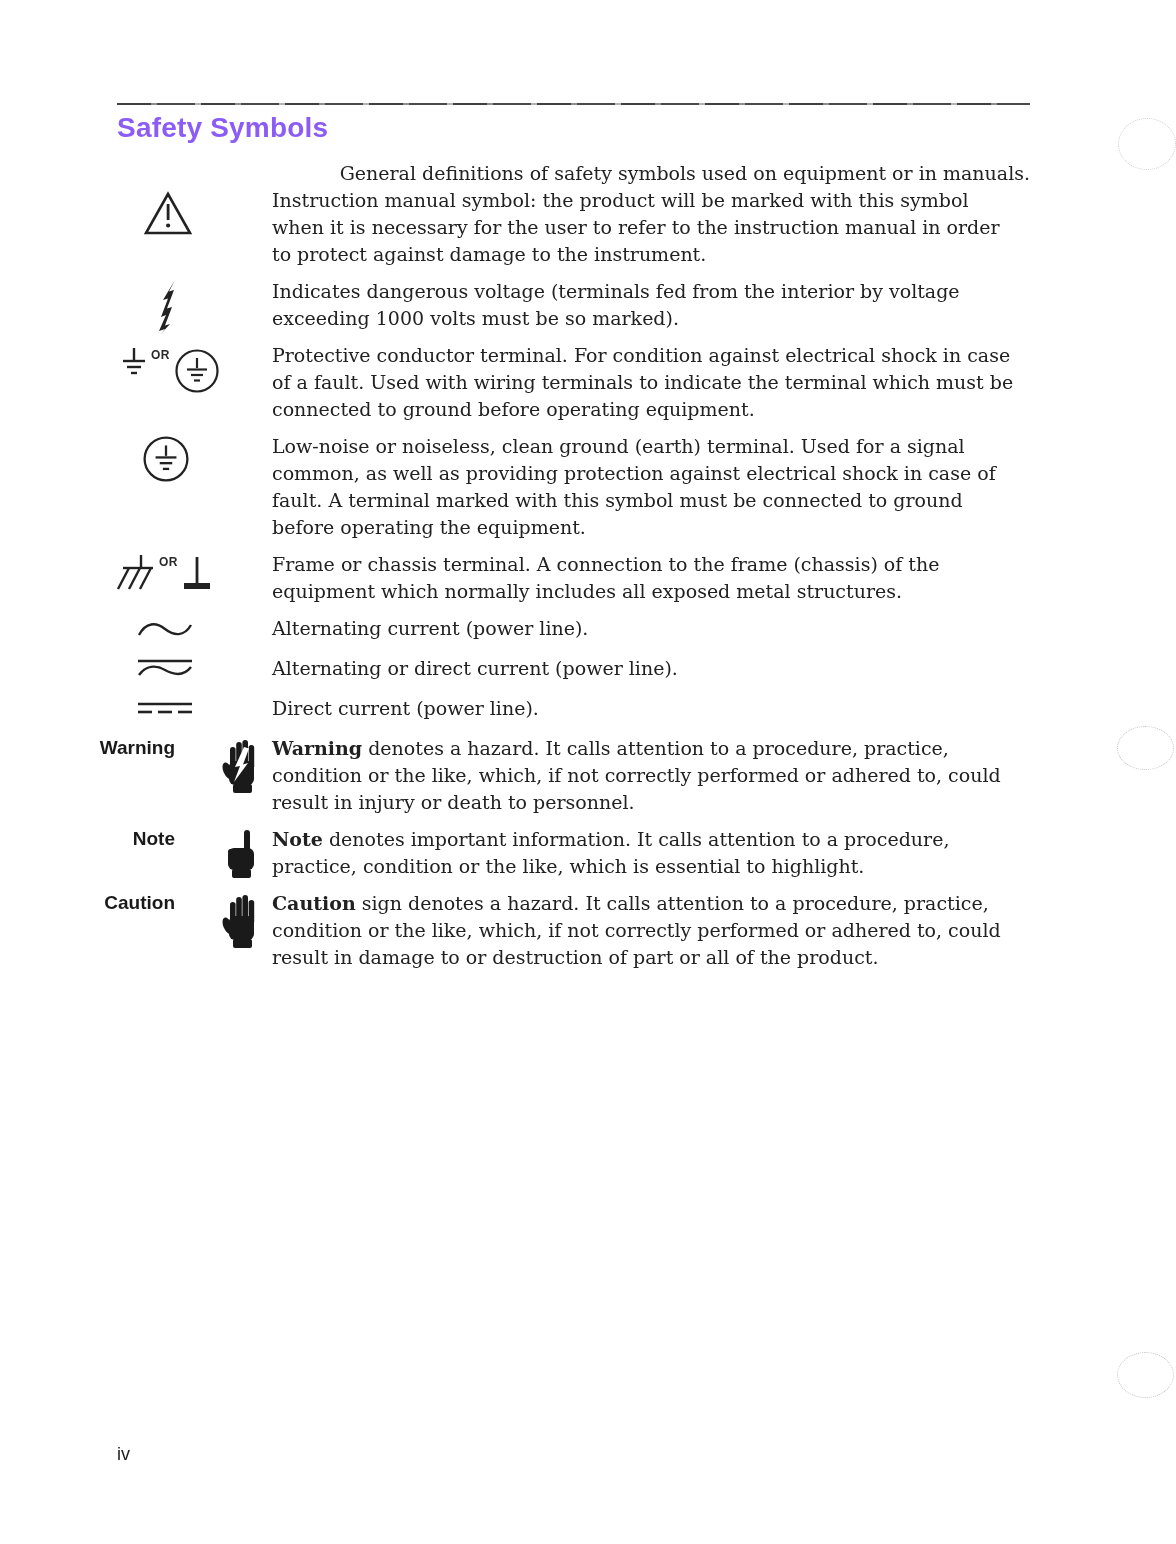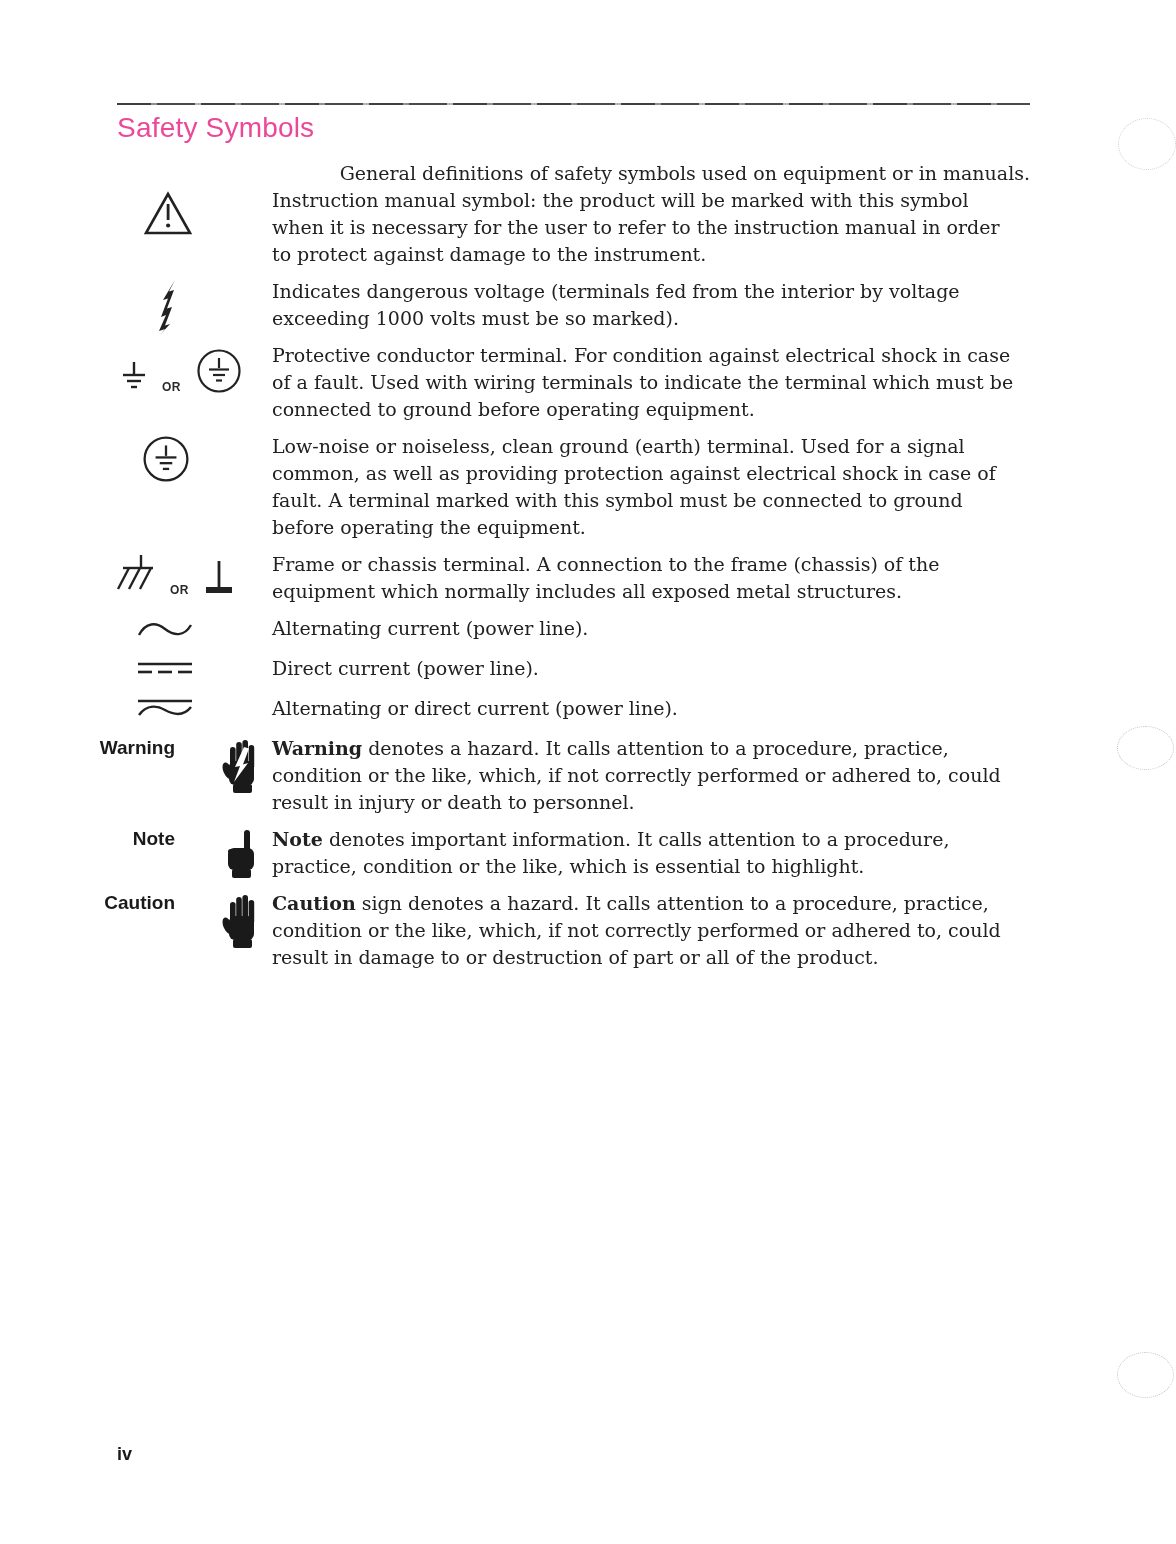--- a/index.html
+++ b/index.html
@@ -9,44 +9,44 @@
     font-family:"DejaVu Serif", serif; color:#1e1e1e;
   }
   .content { position:absolute; left:85px; top:103px; width:945px; }
 
   .rule {
     margin-left:32px; height:2px;
     background:repeating-linear-gradient(90deg,#3f3f3f 0 34px,#8e8e8e 34px 40px,#4a4a4a 40px 78px,#b3b3b3 78px 84px);
   }
   .title {
     margin:7px 0 16px 32px;
-    font-family:"Liberation Sans", sans-serif; font-weight:normal;
-    font-size:28px; color:#ec4899; letter-spacing:0.2px;
+    font-family:"Liberation Sans", sans-serif; font-weight:bold;
+    font-size:28px; color:#8b5cf6; letter-spacing:0.2px;
   }
   .intro { margin:15px 0 0 32px; font-size:19px; line-height:27px; color:#222;text-align:right; }
 
   .rows { }
   .row { position:relative; margin-bottom:10px; min-height:30px; }
   .row-text { margin-left:187px; width:748px; font-size:19px; line-height:27px; color:#212121; }
   .row-text .lead { font-weight:bold; }
   .row-label {
     position:absolute; left:0; top:2px; width:90px; text-align:right;
     font-family:"Liberation Sans", sans-serif; font-weight:bold;
     font-size:19px; color:#1a1a1a;
   }
-  .row-sym { position:absolute; display:flex; align-items:flex-end; gap:15px; }
+  .row-sym { position:absolute; display:flex; align-items:flex-start; gap:4px; }
   .or {
     font-family:"Liberation Sans", sans-serif; font-size:12px; font-weight:bold;
     color:#2a2a2a; letter-spacing:0.5px;
   }
   svg { display:block; }
 
   .footer-page-num {
     position:absolute; left:117px; top:1444px;
-    font-family:"Liberation Sans", sans-serif; font-weight:bold;
+    font-family:"Liberation Sans", sans-serif; font-weight:normal;
     font-size:18px; color:#1a1a1a;
   }
 
   .artifact { position:absolute; border:1px dotted #c3c3c3; border-radius:50%; }
   .artifact.a1 { left:1118px; top:118px; width:56px; height:50px; border-color:#cfcfcf; }
   .artifact.a2 { left:1117px; top:726px; width:55px; height:42px; }
   .artifact.a3 { left:1117px; top:1352px; width:55px; height:44px; }
 </style>
 </head>
 <body>
@@ -134,39 +134,39 @@
       <div class="row">
         <div class="row-sym" style="left:52px; top:5px;">
           <svg width="56" height="20" viewBox="0 0 56 20">
             <path d="M2 15 C 9 2, 19 2, 28 9 C 37 16, 47 17, 54 5" fill="none" stroke="#222" stroke-width="2.4"></path>
           </svg>
         </div>
         <div class="row-text">Alternating current (power line).</div>
       </div>
 
       <div class="row">
+        <div class="row-sym" style="left:52px; top:3px;">
+          <svg width="56" height="22" viewBox="0 0 56 22">
+            <line x1="1" y1="3" x2="55" y2="3" stroke="#222" stroke-width="2.6"></line>
+            <path d="M2 17 C 9 7, 19 7, 28 12 C 37 17, 47 18, 54 9" fill="none" stroke="#222" stroke-width="2.4"></path>
+          </svg>
+        </div>
+        <div class="row-text">Alternating or direct current (power line).</div>
+      </div>
+
+      <div class="row">
         <div class="row-sym" style="left:52px; top:6px;">
           <svg width="56" height="16" viewBox="0 0 56 16">
             <line x1="1" y1="3" x2="55" y2="3" stroke="#222" stroke-width="2.6"></line>
             <line x1="1" y1="11" x2="15" y2="11" stroke="#222" stroke-width="2.6"></line>
             <line x1="21" y1="11" x2="35" y2="11" stroke="#222" stroke-width="2.6"></line>
             <line x1="41" y1="11" x2="55" y2="11" stroke="#222" stroke-width="2.6"></line>
           </svg>
         </div>
         <div class="row-text">Direct current (power line).</div>
-      </div>
-
-      <div class="row">
-        <div class="row-sym" style="left:52px; top:3px;">
-          <svg width="56" height="22" viewBox="0 0 56 22">
-            <line x1="1" y1="3" x2="55" y2="3" stroke="#222" stroke-width="2.6"></line>
-            <path d="M2 17 C 9 7, 19 7, 28 12 C 37 17, 47 18, 54 9" fill="none" stroke="#222" stroke-width="2.4"></path>
-          </svg>
-        </div>
-        <div class="row-text">Alternating or direct current (power line).</div>
       </div>
 
       <div class="row">
         <div class="row-label">Warning</div>
         <div class="row-sym" style="left:135px; top:2px;">
           <svg width="40" height="58" viewBox="0 0 40 58">
             <g fill="#1a1a1a">
               <rect x="10" y="10" width="5.6" height="22" rx="2.8"></rect>
               <rect x="16.2" y="5" width="5.6" height="26" rx="2.8"></rect>
               <rect x="22.4" y="3" width="5.6" height="28" rx="2.8"></rect>

